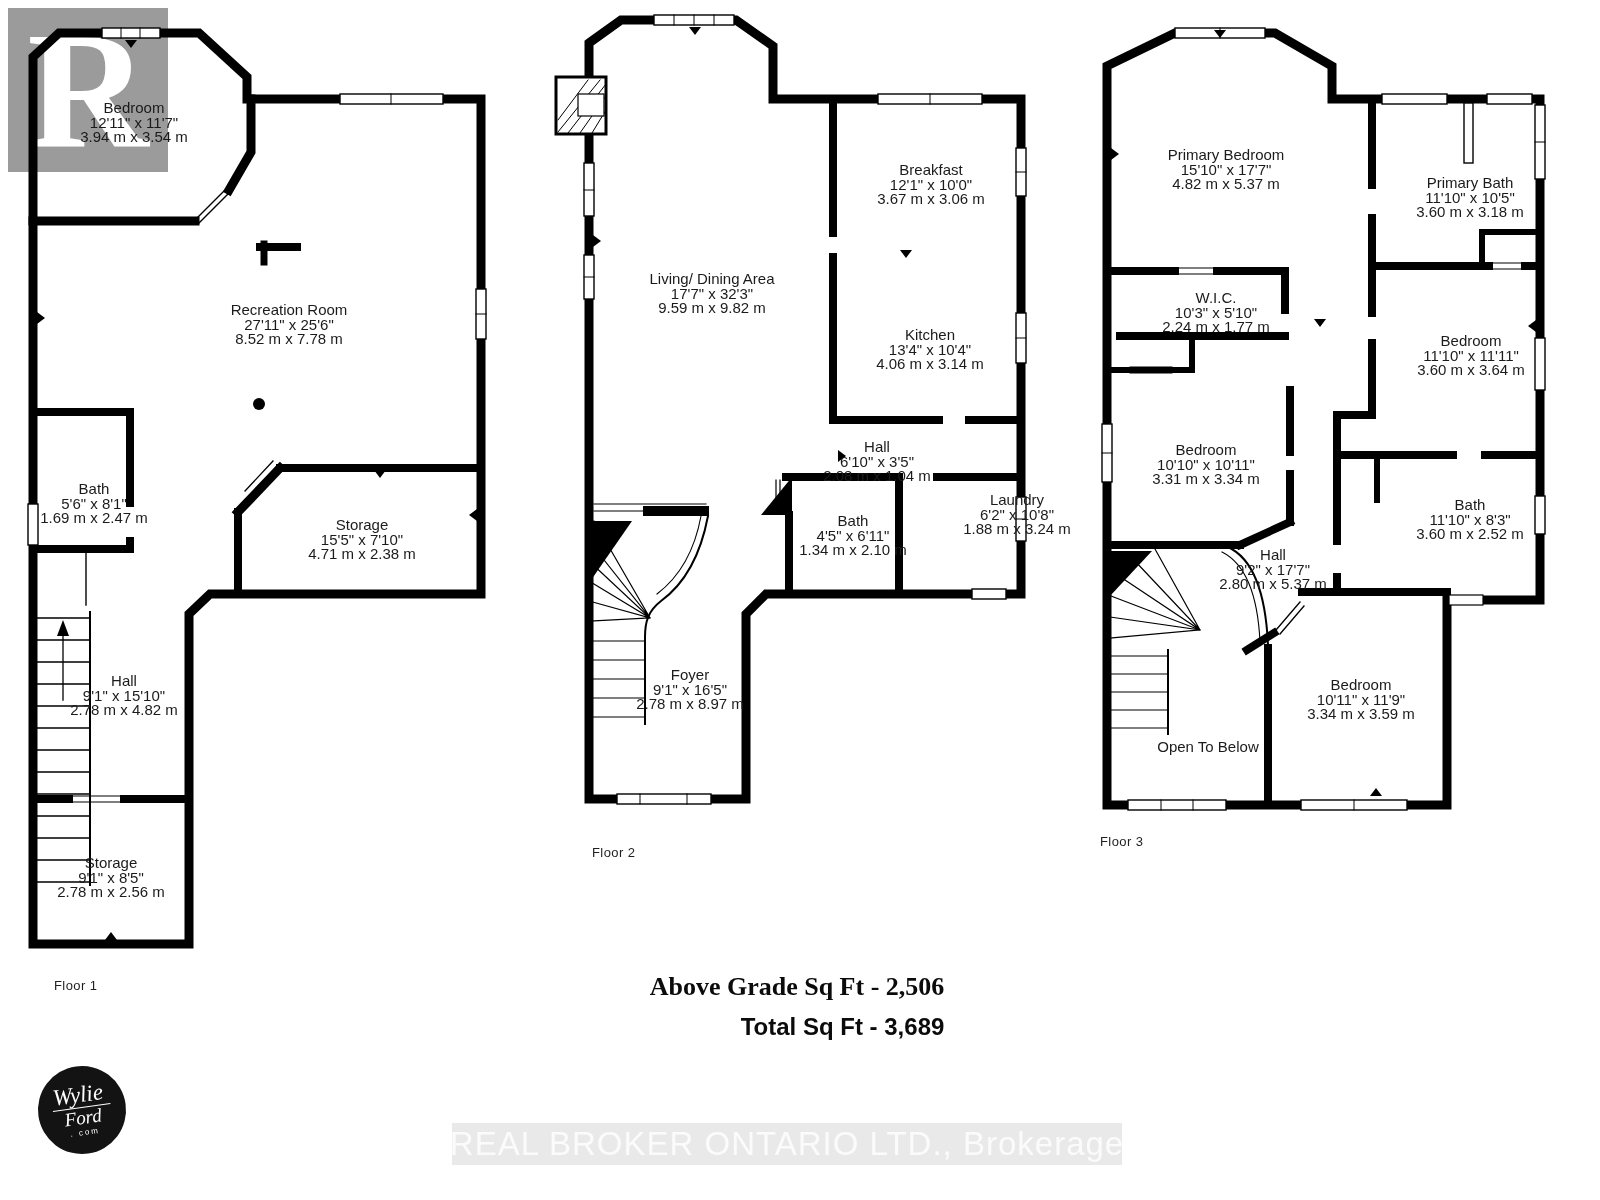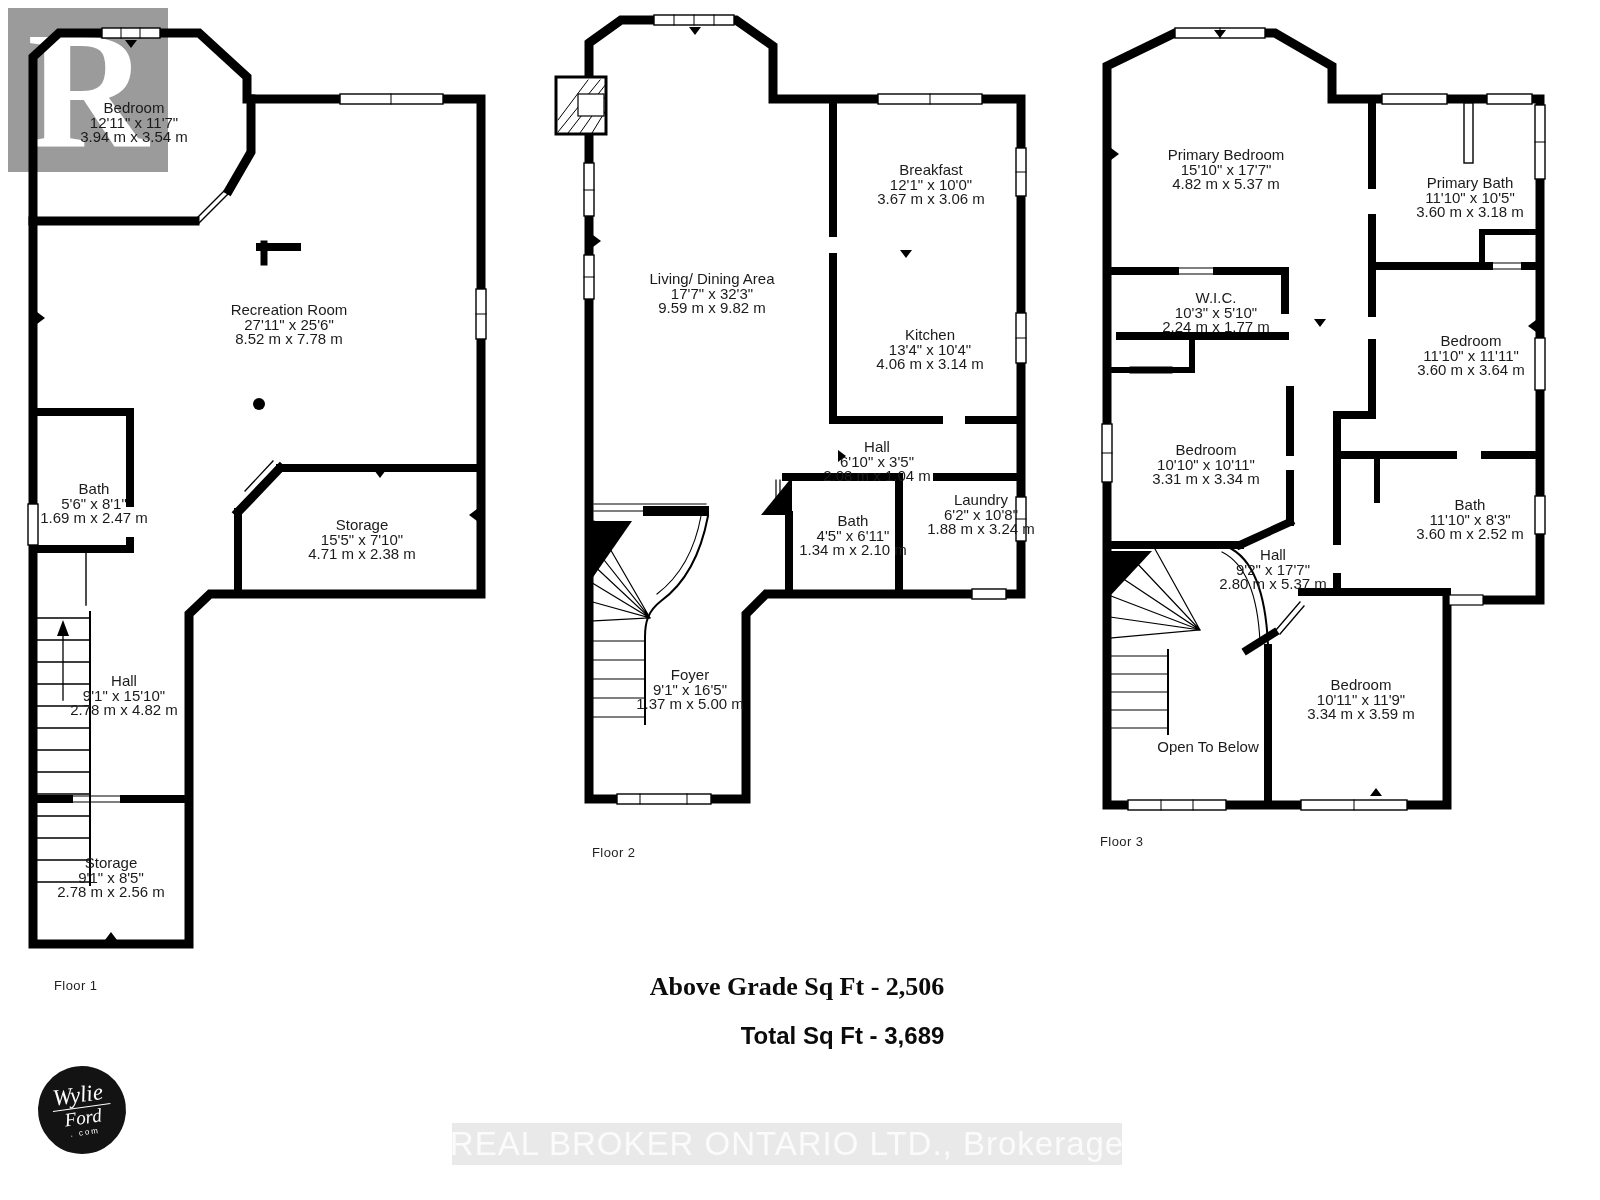--- a/index.html
+++ b/index.html
@@ -13,21 +13,21 @@
   #realtor-text sup{font-size:19px;}
   
   svg#plan{position:absolute;left:0;top:0;z-index:2;}
   
   .room-label{position:absolute;z-index:3;transform:translateX(-50%);text-align:center;
       font-size:15px;line-height:14.5px;color:#1b1b1b;white-space:nowrap;}
   .floor-label{position:absolute;z-index:3;font-size:13px;color:#1f1f1f;letter-spacing:.4px;white-space:nowrap;}
   
   #summary{position:absolute;left:797px;top:971px;transform:translateX(-50%);text-align:right;z-index:3;}
   #summary .serifline{font-family:"Liberation Serif",serif;font-weight:700;font-size:26px;line-height:31px;color:#0b0b0b;white-space:nowrap;}
-  #summary .totalline{font-family:"Liberation Sans",sans-serif;font-weight:700;font-size:24px;margin-top:20px;color:#0b0b0b;white-space:nowrap;}
+  #summary .totalline{font-family:"Liberation Sans",sans-serif;font-weight:700;font-size:24px;margin-top:11px;color:#0b0b0b;white-space:nowrap;}
   
   #band{position:absolute;left:452px;top:1123px;width:670px;height:42px;background:#e9e9e9;z-index:3;
         display:flex;align-items:center;justify-content:center;}
   #band span{color:#fbfbfb;font-size:33px;font-weight:400;letter-spacing:1px;white-space:nowrap;}
   
   #wylie{position:absolute;left:38px;top:1066px;width:88px;height:88px;border-radius:50%;background:#131313;z-index:3;
          display:flex;flex-direction:column;align-items:center;justify-content:center;transform:rotate(-8deg);}
   #wylie .l1{font-family:"Liberation Serif",serif;font-style:italic;color:#fff;font-size:23px;line-height:22px;border-bottom:1px solid #fff;padding:0 6px 1px 2px;}
   #wylie .l2{font-family:"Liberation Serif",serif;font-style:italic;color:#fff;font-size:19px;line-height:20px;}
   #wylie .l3{color:#fff;font-size:8px;letter-spacing:2px;}
@@ -267,29 +267,29 @@
   <div class="room-label" style="left:877px;top:440px">
     <div>Hall</div>
       <div>6'10" x 3'5"</div>
       <div>2.08 m x 1.04 m</div>
   </div>
   <div class="room-label" style="left:853px;top:514px">
     <div>Bath</div>
       <div>4'5" x 6'11"</div>
       <div>1.34 m x 2.10 m</div>
   </div>
-  <div class="room-label" style="left:981px;top:493px">
+  <div class="room-label" style="left:1017px;top:493px">
     <div>Laundry</div>
       <div>6'2" x 10'8"</div>
       <div>1.88 m x 3.24 m</div>
   </div>
   <div class="room-label" style="left:690px;top:668px">
     <div>Foyer</div>
       <div>9'1" x 16'5"</div>
-      <div>1.37 m x 5.00 m</div>
+      <div>2.78 m x 8.97 m</div>
   </div>
   <div class="floor-label" style="left:592px;top:845px">Floor 2</div>
 
   <div class="room-label" style="left:1226px;top:148px">
     <div>Primary Bedroom</div>
       <div>15'10" x 17'7"</div>
       <div>4.82 m x 5.37 m</div>
   </div>
   <div class="room-label" style="left:1470px;top:176px">
     <div>Primary Bath</div>

